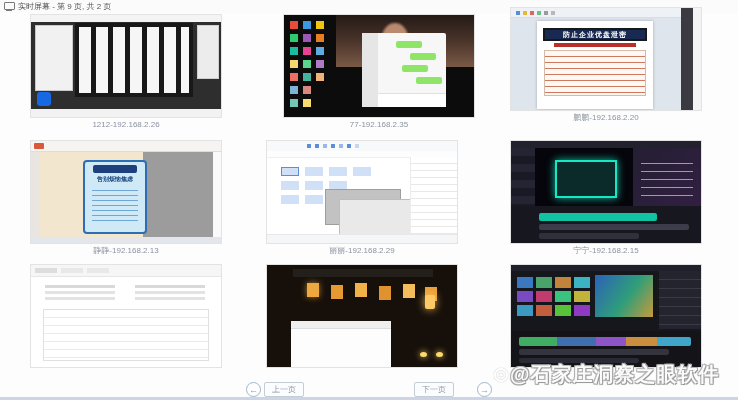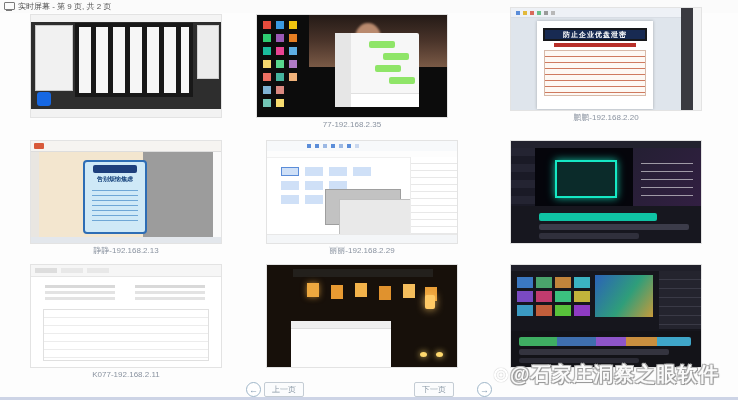--- a/index.html
+++ b/index.html
@@ -184,23 +184,24 @@
   <div class="thumb t1">
     <div class="abs t1-bar"></div>
     <div class="abs t1-winL"></div>
     <div class="abs t1-cols">
       <div class="abs t1-strips"></div>
     </div>
     <div class="abs t1-winR"></div>
     <div class="abs t1-logo"></div>
     <div class="abs t1-task"></div>
   </div>
-</div>
-
-<div class="tile" style="left:256px;top:14px">
+  <div class="tlabel">1212-192.168.2.26</div>
+</div>
+
+<div class="tile" style="left:283px;top:14px">
   <div class="thumb t2">
     <div class="abs t2-photo">
       <div class="abs t2-face"></div>
     </div>
     <div class="abs t2-icons"></div>
     <div class="abs t2-chat">
       <div class="abs t2-side"></div>
       <div class="abs t2-bub"></div>
       <div class="abs t2-input"></div>
     </div>
@@ -265,31 +266,31 @@
       <div class="abs t6-trect"></div>
     </div>
     <div class="abs t6-rpanel">
       <div class="abs t6-rlines"></div>
     </div>
     <div class="abs t6-tl"></div>
     <div class="abs t6-s1"></div>
     <div class="abs t6-s2"></div>
     <div class="abs t6-s3"></div>
   </div>
+  <div class="tlabel">宁宁-192.168.2.15</div>
 </div>
 
 <div class="tile" style="left:30px;top:264px">
   <div class="thumb t7">
     <div class="abs t7-tb">
       <div class="abs t7-tabs"></div>
     </div>
     <div class="abs t7-lines"></div>
     <div class="abs t7-table"></div>
   </div>
-  <div class="tlabel">K077-192.168.2.11</div>
 </div>
 
 <div class="tile" style="left:266px;top:264px">
   <div class="thumb t8">
     <div class="abs t8-roof"></div>
     <div class="abs t8-wins"></div>
     <div class="abs t8-lantern"></div>
     <div class="abs t8-car"></div>
     <div class="abs t8-win">
       <div class="abs t8-winbar"></div>

